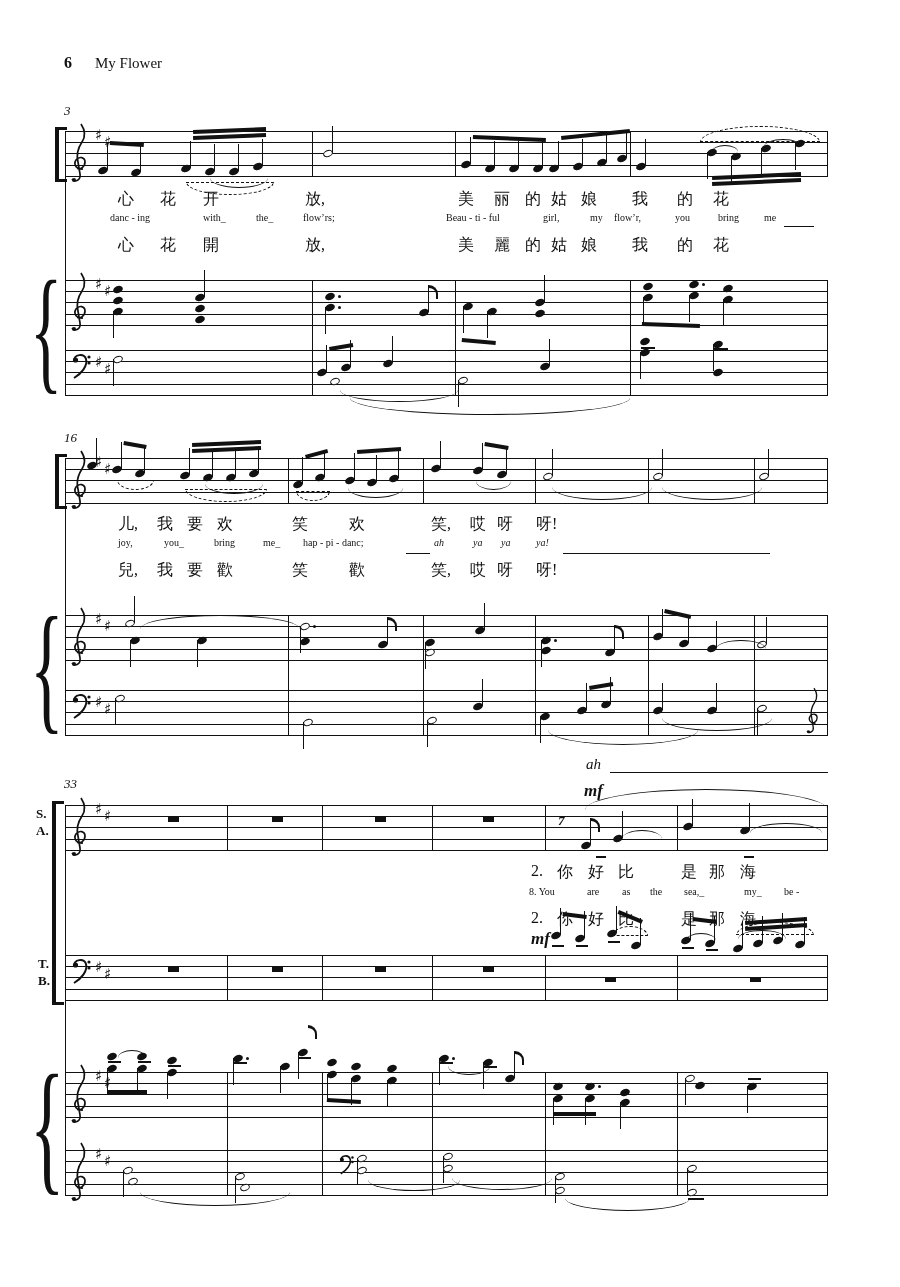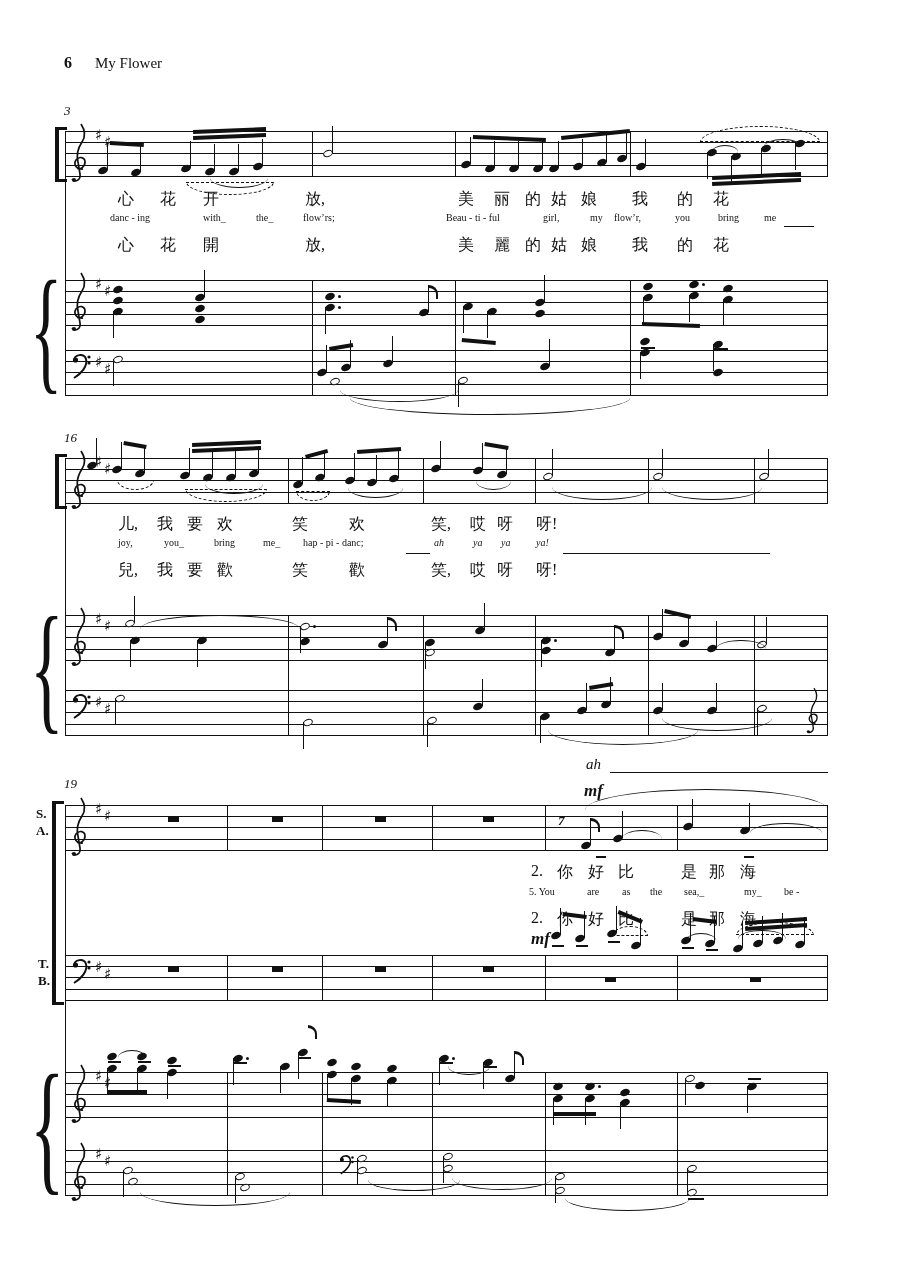--- a/index.html
+++ b/index.html
@@ -46,21 +46,21 @@
 </style>
 </head>
 <body>
 
 <div id="page">
   <div class="hdr-num">6</div>
   <div class="hdr-title">My Flower</div>
 
   <div class="mnum" id="mn1">3</div>
   <div class="mnum" id="mn2">16</div>
-  <div class="mnum" id="mn3">19</div>
+  <div class="mnum" id="mn3">33</div>
 
   <div class="vlabel" id="lbl-s">S.</div>
   <div class="vlabel" id="lbl-a">A.</div>
   <div class="vlabel" id="lbl-t">T.</div>
   <div class="vlabel" id="lbl-b">B.</div>
 
   <div class="dyn" id="dyn-sa">mf</div>
   <div class="dyn" id="dyn-tb">mf</div>
   <div id="ah-txt">ah</div>
 
@@ -654,21 +654,21 @@
       <div class="ledger" style="left: 748px; top: 1078px; width: 13px;"></div>
       <div class="ledger" style="left: 688px; top: 1198px; width: 16px;"></div>
       <div class="xline" style="left: 610px; top: 772px; width: 218px;"></div>
       <div class="lyr zh" style="left: 531px; top: 862px;">2.</div>
       <div class="lyr zh" style="left: 557px; top: 862px;">你</div>
       <div class="lyr zh" style="left: 588px; top: 862px;">好</div>
       <div class="lyr zh" style="left: 618px; top: 862px;">比</div>
       <div class="lyr zh" style="left: 681px; top: 862px;">是</div>
       <div class="lyr zh" style="left: 709px; top: 862px;">那</div>
       <div class="lyr zh" style="left: 740px; top: 862px;">海</div>
-      <div class="lyr en" style="left: 529px; top: 886px;">5. You</div>
+      <div class="lyr en" style="left: 529px; top: 886px;">8. You</div>
       <div class="lyr en" style="left: 587px; top: 886px;">are</div>
       <div class="lyr en" style="left: 622px; top: 886px;">as</div>
       <div class="lyr en" style="left: 650px; top: 886px;">the</div>
       <div class="lyr en" style="left: 684px; top: 886px;">sea,_</div>
       <div class="lyr en" style="left: 744px; top: 886px;">my_</div>
       <div class="lyr en" style="left: 784px; top: 886px;">be -</div>
       <div class="lyr zh" style="left: 531px; top: 909px;">2.</div>
       <div class="lyr zh" style="left: 557px; top: 909px;">你</div>
       <div class="lyr zh" style="left: 588px; top: 909px;">好</div>
       <div class="lyr zh" style="left: 618px; top: 909px;">比</div>

